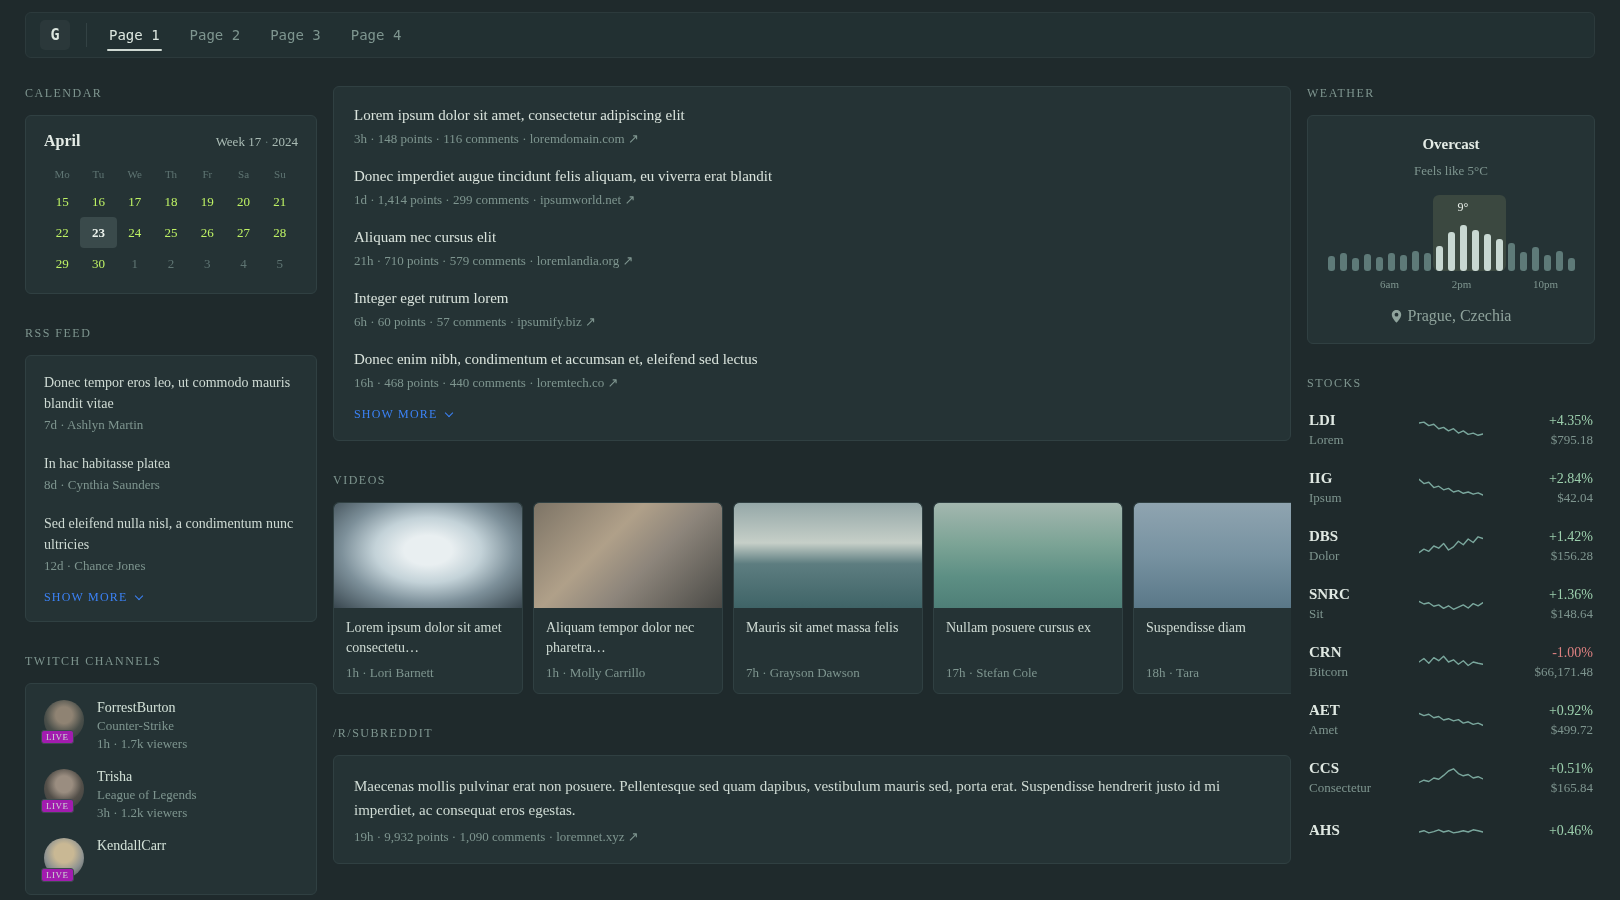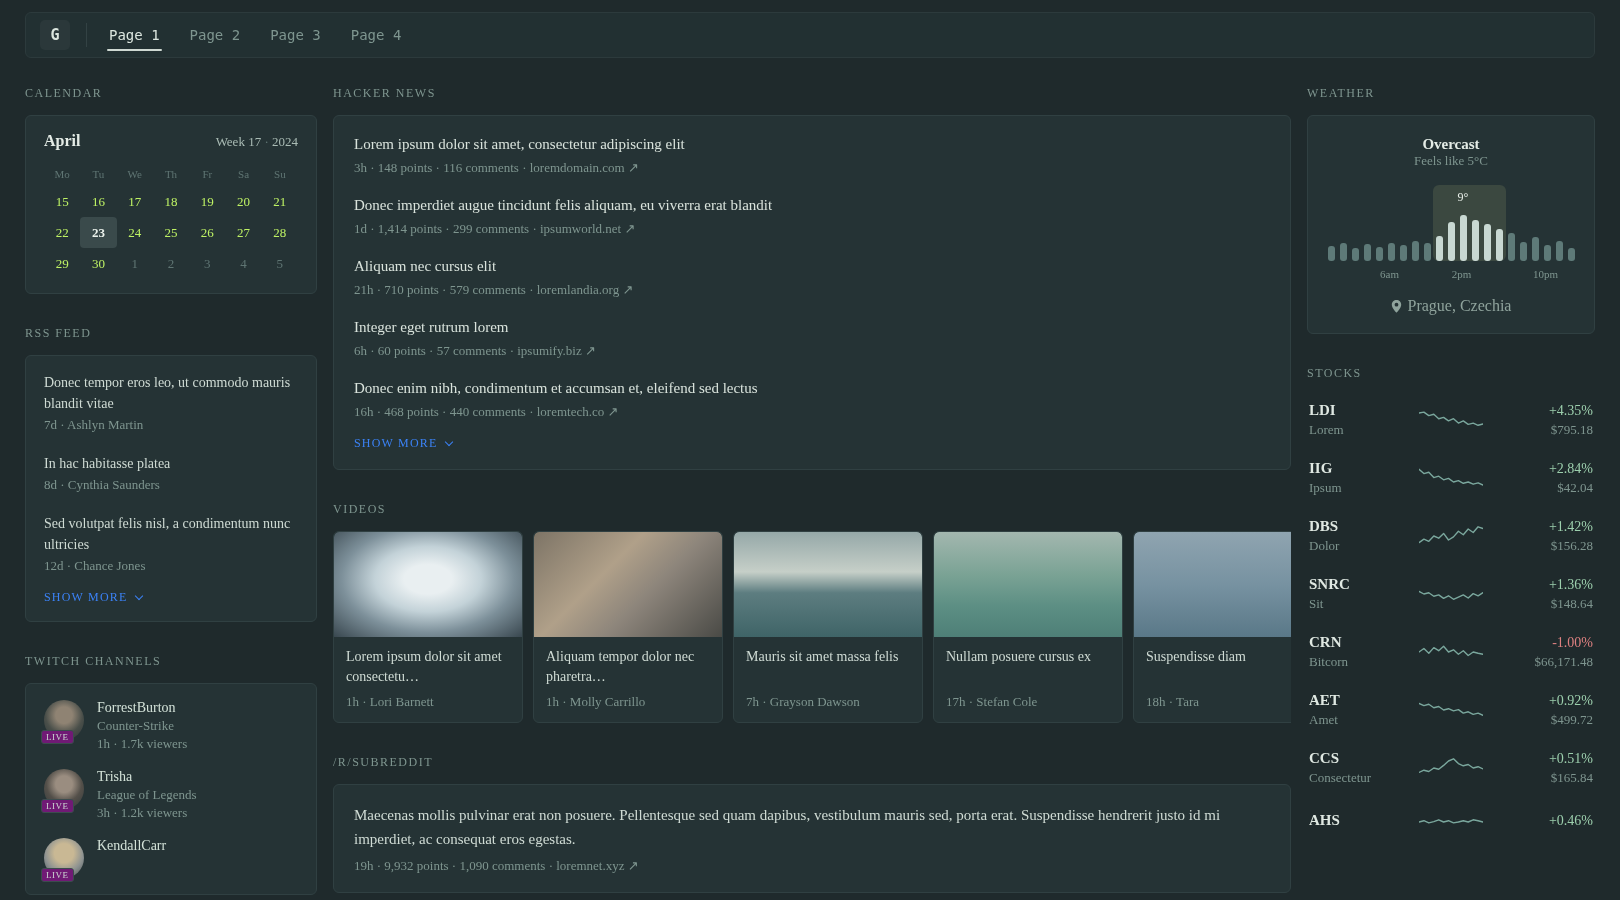--- a/index.html
+++ b/index.html
@@ -87,21 +87,21 @@
   .twitch-card { padding:16px 18px; }
   .channel { display:flex; gap:13px; cursor:pointer; }
   .channel + .channel { margin-top:17px; }
   .av-wrap { position:relative; width:40px; height:40px; flex:none; }
   .avatar { width:40px; height:40px; border-radius:50%; }
   .av-1 { background:radial-gradient(circle at 50% 38%, #8f8373 0 26%, #4a4f4a 58%, #2c3436 100%); }
   .av-2 { background:radial-gradient(circle at 50% 38%, #9a8d80 0 26%, #54504a 55%, #2e3638 100%); }
   .av-3 { background:radial-gradient(circle at 50% 38%, #c9b894 0 30%, #8d9291 60%, #3a4446 100%); }
   .live-badge {
     position:absolute; left:-3px; bottom:-4px; padding:1px 4px;
-    background:#701a75; border:1px solid #3c4c4e; border-radius:3px;
+    background:#a21caf; border:1px solid #3c4c4e; border-radius:3px;
     font-size:9px; letter-spacing:0.5px; color:#cdd9d3;
   }
   .ch-name { font-size:14px; color:#d3e2d8; }
   .ch-game { font-size:13px; color:#7e958f; margin-top:2px; }
   .ch-meta { font-size:13px; color:#7e958f; margin-top:2px; }
 
   
   .video-row { display:flex; gap:10px; overflow:hidden; }
   .video-card { width:190px; flex:none; cursor:pointer; overflow:hidden; }
   .thumb { width:100%; height:105px; border-radius:5px 5px 0 0; }
@@ -110,21 +110,21 @@
   .t3 { background:linear-gradient(180deg,#95a8a8 0%,#c6cfc8 38%,#5d7d80 58%,#3f6467 100%); }
   .t4 { background:linear-gradient(180deg,#a3b7af 0%,#7ba395 40%,#5d8f84 70%,#4e7f77 100%); }
   .t5 { background:linear-gradient(180deg,#8fa4b0 0%,#7792a1 50%,#5a7888 100%); }
   .video-body { padding:10px 12px 12px; }
   .video-title { font-size:14px; line-height:20px; height:40px; overflow:hidden; color:#cfdbd4; }
   .video-meta { font-size:13px; color:#7e958f; margin-top:7px; white-space:nowrap; overflow:hidden; }
 
   
   .weather-card { padding:16px 18px 18px; text-align:center; }
   .w-cond { font-size:15px; font-weight:bold; color:#e4ece6; margin-top:4px; }
-  .w-feels { font-size:13px; color:#7e958f; margin-top:0; }
+  .w-feels { font-size:13px; color:#7e958f; margin-top:10px; }
   .wchart { position:relative; width:247px; height:76px; margin:16px auto 0; }
   .w-hl { position:absolute; left:105px; top:0; width:73px; height:76px; background:#3b4840; border-radius:6px; }
   .w-temp { position:absolute; top:5px; left:123px; width:25px; text-align:center; font-size:12px; color:#e9efe9; }
   .wbars { position:absolute; left:0; bottom:0; display:flex; align-items:flex-end; gap:5px; height:46px; }
   .wbar { width:7px; border-radius:3px; background:#5e7a78; }
   .wbar.active { background:#c8d8d2; }
   .w-axis { position:relative; width:247px; height:14px; margin:7px auto 0; font-size:11px; color:#7e958f; }
   .w-axis span { position:absolute; transform:translateX(-50%); }
   .w-loc { margin-top:15px; font-size:16px; color:#8fa39c; display:flex; align-items:center; justify-content:center; gap:6px; }
 
@@ -206,21 +206,21 @@
         <div class="card list-card">
           <div class="feed-item">
             <div class="feed-headline">Donec tempor eros leo, ut commodo mauris blandit vitae</div>
             <div class="feed-meta">7d · Ashlyn Martin</div>
           </div>
           <div class="feed-item">
             <div class="feed-headline">In hac habitasse platea</div>
             <div class="feed-meta">8d · Cynthia Saunders</div>
           </div>
           <div class="feed-item">
-            <div class="feed-headline">Sed volutpat felis nisl, a condimentum nunc ultricies</div>
+            <div class="feed-headline">Sed eleifend nulla nisl, a condimentum nunc ultricies</div>
             <div class="feed-meta">12d · Chance Jones</div>
           </div>
           <div class="show-more">
               <span>SHOW MORE</span>
               <span class="chev"></span>
             </div>
         </div>
       </section>
 
       <section class="section">
@@ -259,21 +259,20 @@
               <div class="ch-meta"></div>
             </div>
           </div>
         </div>
       </section>
     </div>
 
     <div class="col">
 
       <section class="section">
-        <h2 class="section-title">HACKER NEWS</h2>
         <div class="card hn-card">
           <div class="feed-item">
             <div class="feed-headline">Lorem ipsum dolor sit amet, consectetur adipiscing elit</div>
             <div class="feed-meta"><span>3h · 148 points · 116 comments · </span><span class="src">loremdomain.com ↗</span></div>
           </div>
           <div class="feed-item">
             <div class="feed-headline">Donec imperdiet augue tincidunt felis aliquam, eu viverra erat blandit</div>
             <div class="feed-meta"><span>1d · 1,414 points · 299 comments · </span><span class="src">ipsumworld.net ↗</span></div>
           </div>
           <div class="feed-item">

